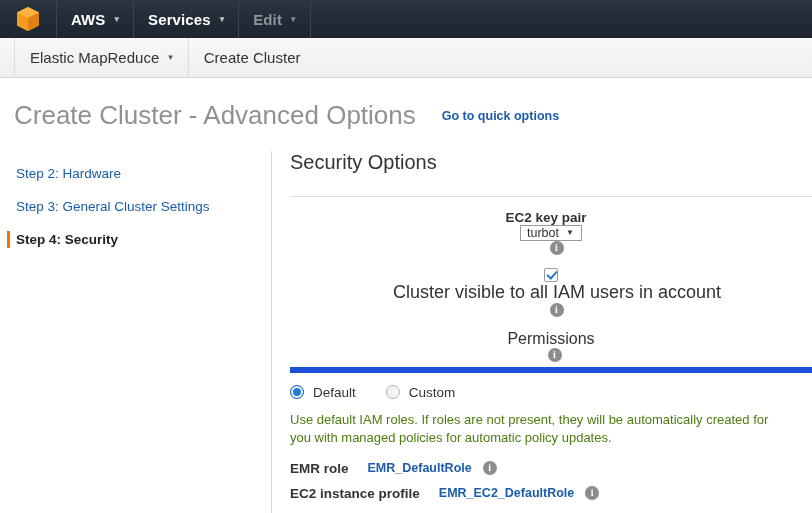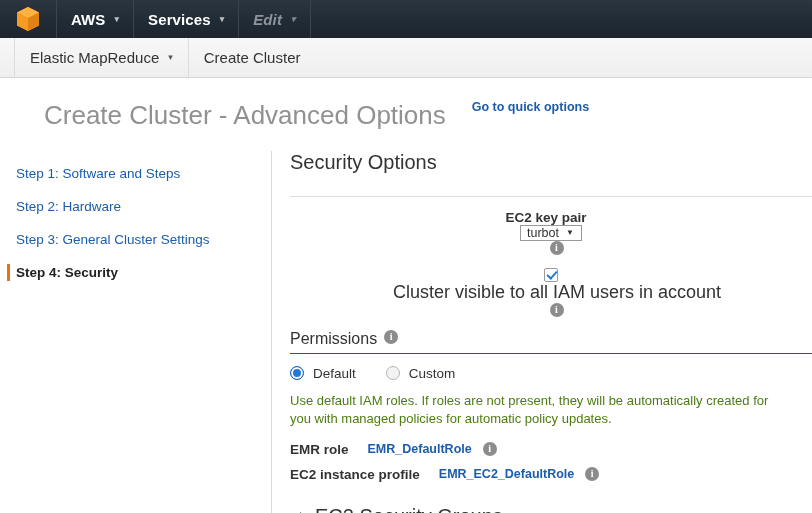--- a/index.html
+++ b/index.html
@@ -36,21 +36,21 @@
     display: flex;
     align-items: center;
     padding: 9px 14px;
     color: #ffffff;
     font-size: 15px;
     font-weight: bold;
     border-right: 1px solid #3c454f;
     white-space: nowrap;
     letter-spacing: .1px;
   }
-  .nav-item.dim { color: #8d949c; font-style: italic; }
+  .nav-item.dim { color: #8d949c; }
   .nav-caret {
     margin-left: 9px;
     font-size: 9px;
     line-height: 1;
     color: #b9bec4;
   }
   .nav-item.dim .nav-caret { color: #80878f; }
   .nav-fill { flex: 1; }
 
   
@@ -78,22 +78,21 @@
     margin-left: 9px;
     font-size: 9px;
     color: #555;
     line-height: 1;
   }
 
   
   .page-head {
     padding: 22px 0 0 14px;
     display: flex;
-    align-items: flex-start;
-    margin-left: 30px;
+    align-items: center;
   }
   .page-title {
     font-size: 26px;
     color: #919191;
     font-weight: normal;
     white-space: nowrap;
   }
   .quick-link {
     margin-left: 26px;
     font-size: 12.5px;
@@ -153,24 +152,25 @@
     font-weight: normal;
     padding-bottom: 22px;
     border-bottom: 1px solid #dddddd;
     margin: 0 0 13px 0;
   }
   .sub-title {
     font-size: 16px;
     color: #333333;
     font-weight: normal;
     padding-bottom: 5px;
-    border-bottom: 1px solid #1d4ed8;
+    border-bottom: 6px solid #1d4ed8;
     margin: 0 0 12px 0;
     display: flex;
-    align-items: flex-start;
+    align-items: center;
+    flex-direction: column;
   }
   .sub-title .info { margin-left: 7px; }
 
   
   .row {
     display: flex;
     align-items: center;
     margin-bottom: 13px;
     flex-direction: column;
   }
@@ -367,23 +367,20 @@
 
 <div class="page-head">
   <div class="page-title">Create Cluster - Advanced Options</div>
   <a class="quick-link">Go to quick options</a>
 </div>
 
 <div class="layout">
 
   <div class="sidebar">
     <div class="step">
-      <span>Step 1: Software and Steps</span>
-    </div>
-    <div class="step">
       <span>Step 2: Hardware</span>
     </div>
     <div class="step">
       <span>Step 3: General Cluster Settings</span>
     </div>
     <div class="step active">
       <span>Step 4: Security</span>
     </div>
   </div>
 

